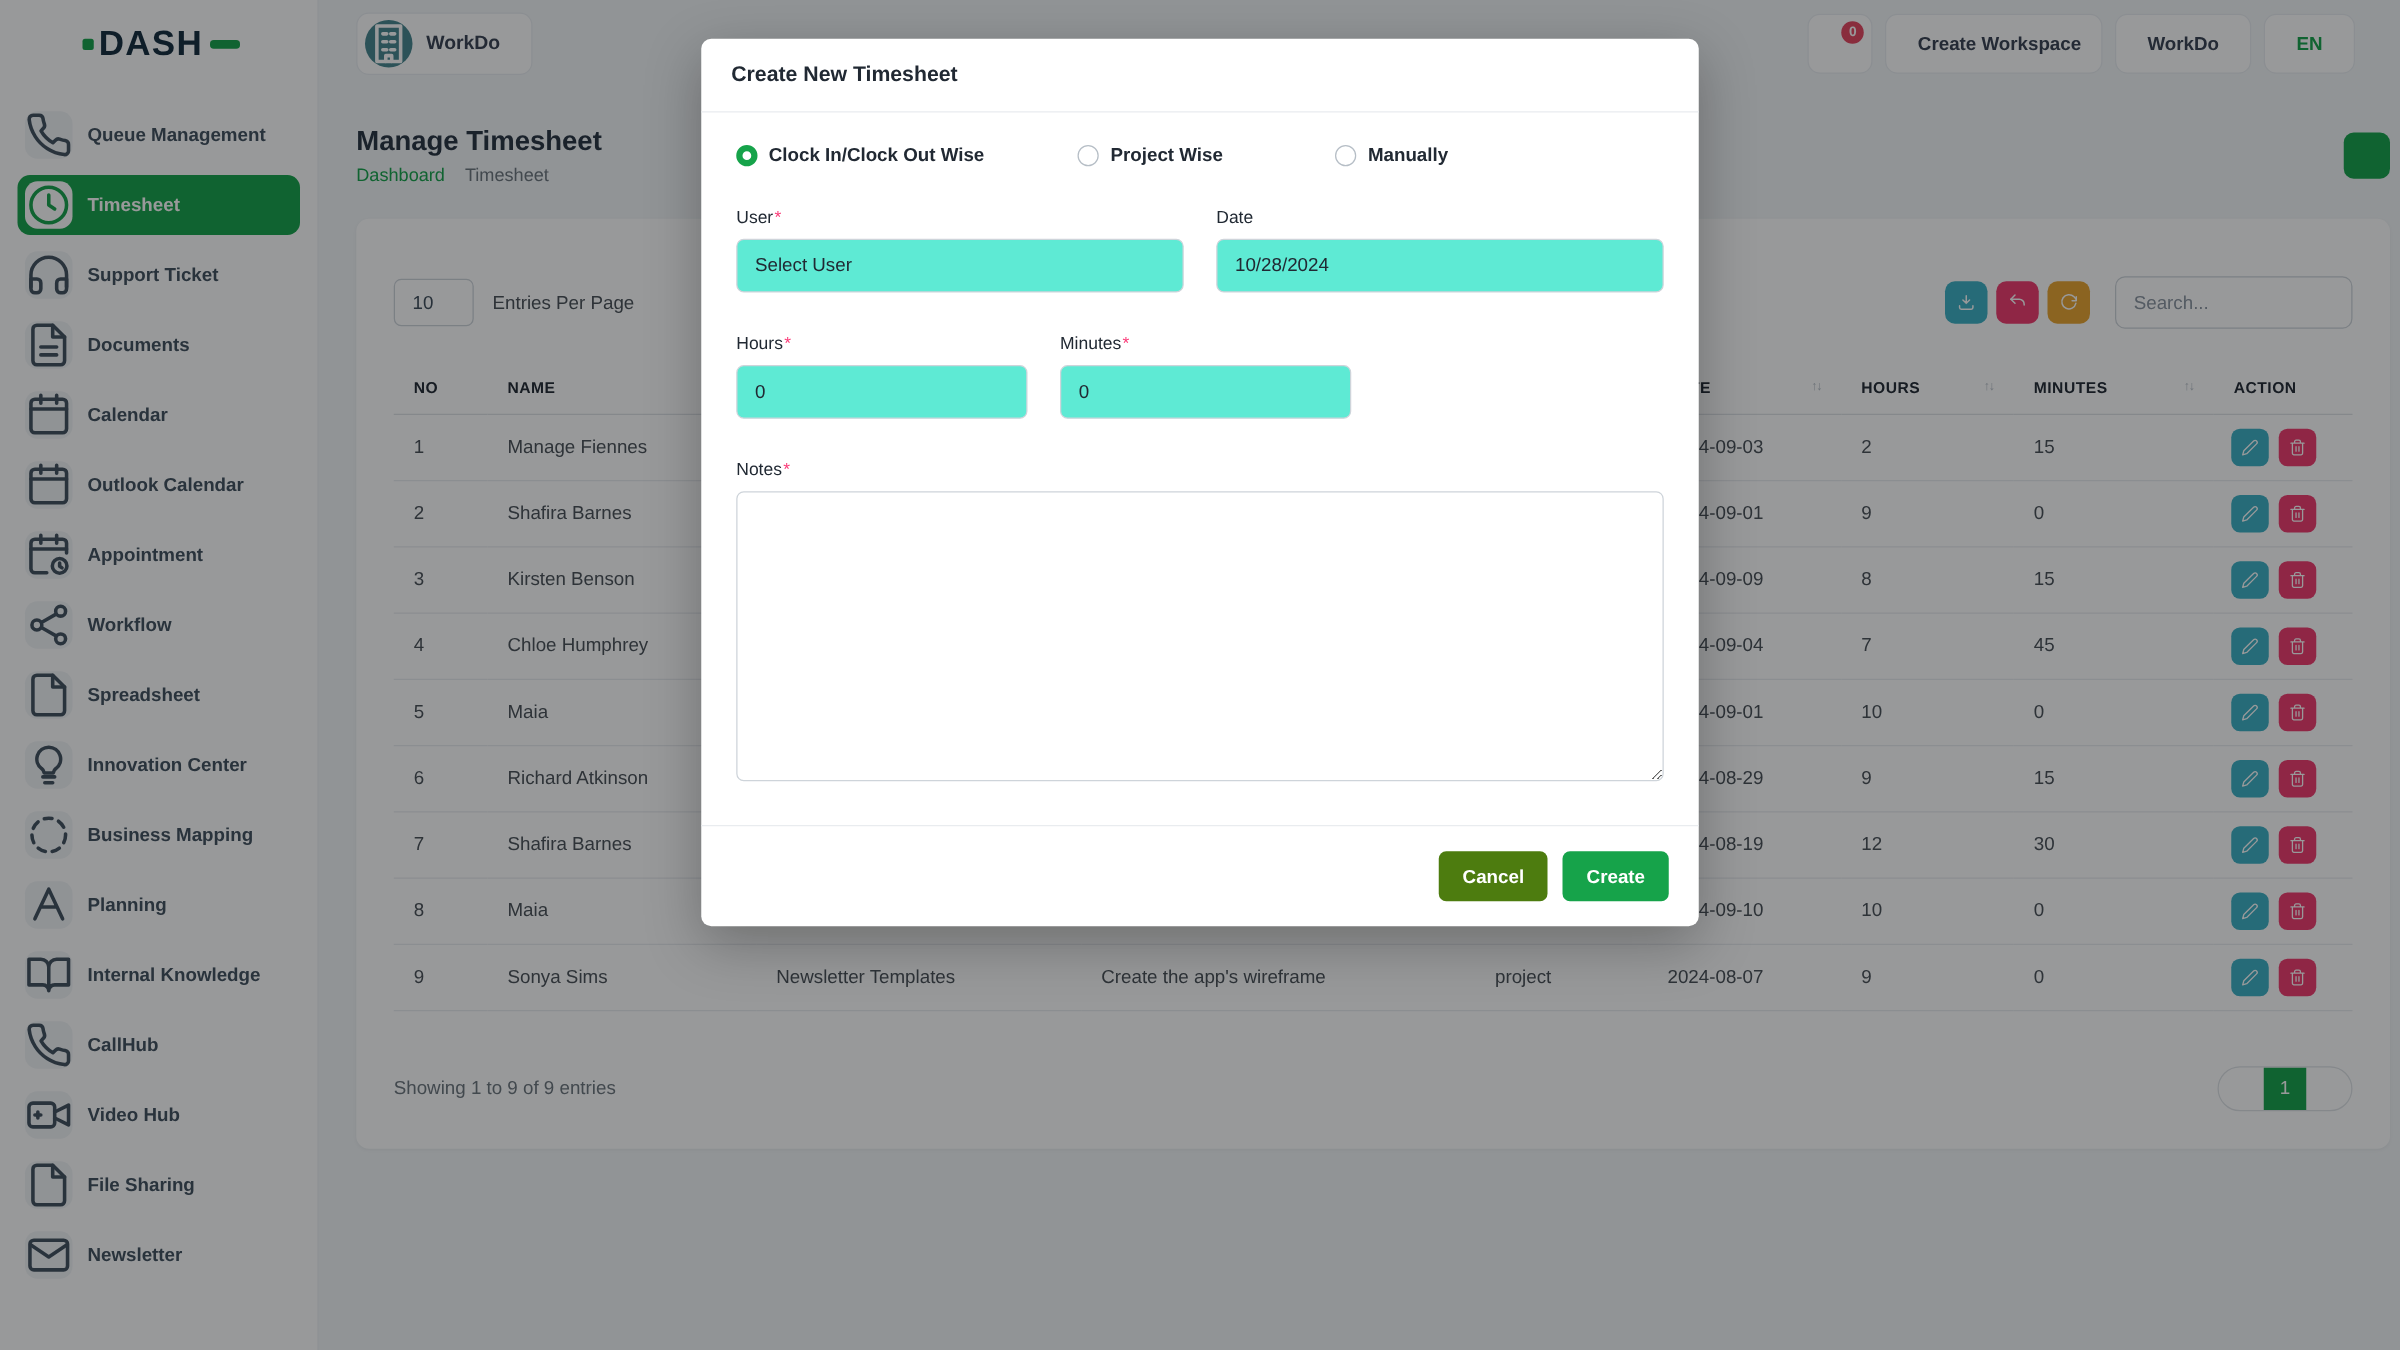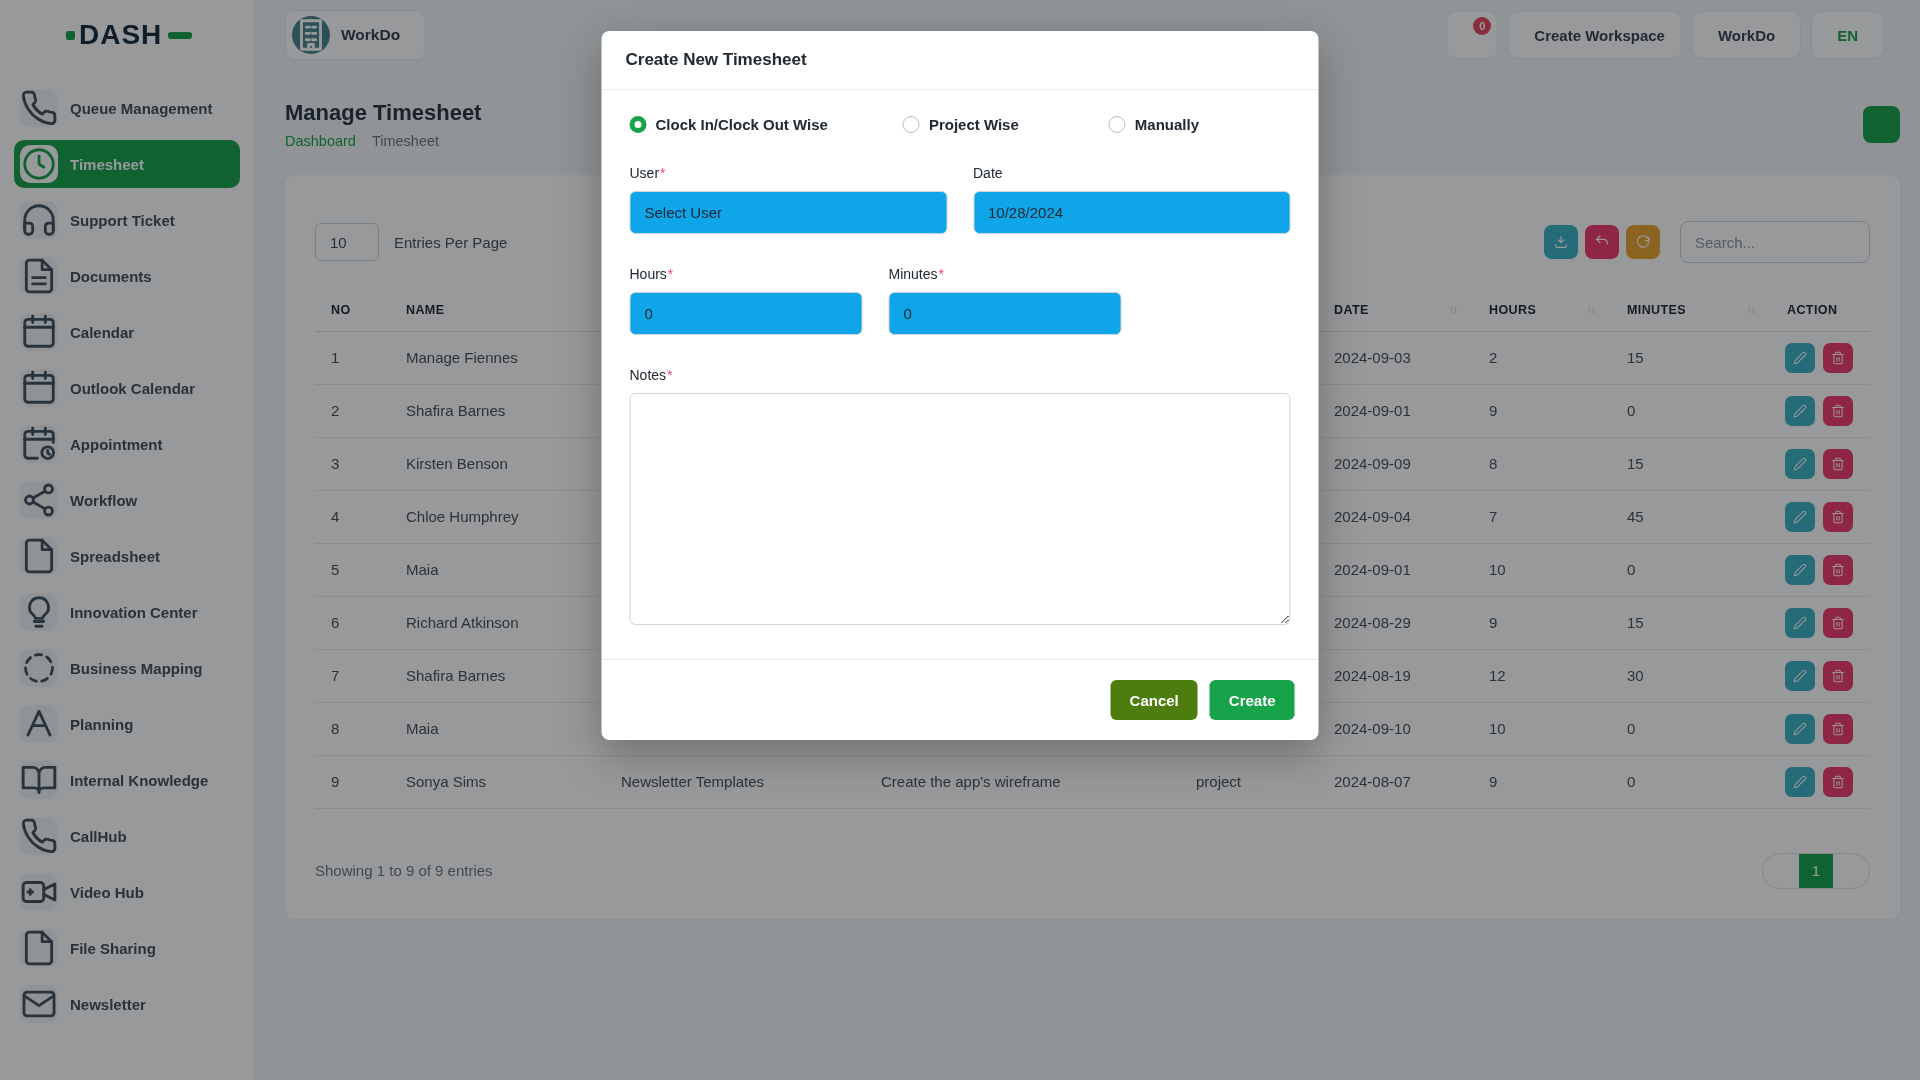--- a/index.html
+++ b/index.html
@@ -44,21 +44,21 @@
   .chat-pill { width: 52px; justify-content: center; position: relative; padding: 0; }
   .chat-pill .ic-green svg { width: 21px; height: 21px; }
   .ic-green { color: #16a34a; display: flex; }
   .ic-gray { color: #9aa5b1; display: flex; }
   .ic-gray svg { width: 20px; height: 20px; }
   .badge { position: absolute; top: 5px; right: 6px; width: 18px; height: 18px; border-radius: 50%;
            background: #e54560; color: #fff; font-size: 11px; font-weight: 700;
            display: flex; align-items: center; justify-content: center; }
   .lang-label { color: #16a34a; }
 
-  .content { flex: 1; padding: 30px 20px 0 30px; position: relative; }
+  .content { flex: 1; padding: 30px 8px 0 30px; position: relative; }
   .page-head { display: flex; justify-content: space-between; align-items: flex-start; }
   .page-title { font-size: 22px; font-weight: 700; color: #263240; }
   .breadcrumb { display: flex; align-items: center; gap: 8px; margin-top: 7px; font-size: 14.5px; }
   .bc-home { color: #16a34a; cursor: pointer; }
   .bc-sep { color: #8a94a0; display: flex; }
   .bc-sep svg { width: 13px; height: 13px; }
   .bc-cur { color: #6c757d; }
   .add-btn { width: 37px; height: 37px; border-radius: 8px; background: #16a34a; color: #fff; border: none;
              display: flex; align-items: center; justify-content: center; cursor: pointer; margin-top: 6px; }
   .add-btn svg { width: 17px; height: 17px; }
@@ -101,42 +101,42 @@
   .summary { font-size: 15px; color: #6c757d; }
   .pagination { display: flex; height: 36px; border: 1px solid #dee2e6; border-radius: 18px; overflow: hidden; }
   .page-btn { width: 36px; display: flex; align-items: center; justify-content: center; color: #6c757d;
               background: transparent; border: none; cursor: pointer; }
   .page-btn svg { width: 14px; height: 14px; }
   .page-num { width: 34px; display: flex; align-items: center; justify-content: center; background: #16a34a;
               color: #fff; font-size: 15px; }
 
   
   .backdrop { position: fixed; inset: 0; background: rgba(10,13,15,0.42); z-index: 50; }
-  .modal { position: fixed; top: 31px; left: 50%; transform: translateX(-50%); width: 717px;
+  .modal { position: fixed; top: 31px; left: 50%; transform: translateX(-50%); width: 798px;
            background: #fff; border-radius: 8px; z-index: 60; box-shadow: 0 14px 44px rgba(0,0,0,.28); }
   .modal-head { display: flex; align-items: center; justify-content: space-between; padding: 19px 24px;
                 border-bottom: 1px solid #e9ecef; }
   .modal-title { font-size: 17px; font-weight: 700; color: #212933; }
   .modal-close { background: none; border: none; color: #55606c; cursor: pointer; display: flex; }
   .modal-close svg { width: 18px; height: 18px; }
   .modal-body { padding: 26px 28px 0; }
   .radio-row { display: flex; align-items: center; margin-bottom: 32px; }
   .radio { display: flex; align-items: center; gap: 9px; cursor: pointer; }
   .radio + .radio { margin-left: 75px; }
   .radio:nth-child(3) { margin-left: 90px; }
   .radio-circle { width: 17px; height: 17px; border-radius: 50%; border: 1px solid #b6bec6; background: #fff; }
   .radio-circle.checked { border: 5px solid #16a34a; }
   .radio-label { font-size: 15px; font-weight: 600; color: #212933; }
   .fgrid-1 { display: grid; grid-template-columns: 1fr 1fr; gap: 26px; margin-bottom: 32px; }
   .fgrid-2 { display: grid; grid-template-columns: 233px 233px; gap: 26px; margin-bottom: 32px; }
   .f-label { font-size: 14px; font-weight: 400; color: #212933; margin-bottom: 10px; }
   .req { color: #fb3e7a; margin-left: 1px; }
   .input { height: 43px; border: 1px solid #ced4da; border-radius: 6px; display: flex; align-items: center;
            justify-content: space-between; padding: 0 14px; font-size: 15px; color: #212933; cursor: pointer;
-           background: #0ea5e9; }
+           background: #5eead4; }
   .input .chev { color: #323a44; }
   .input .chev svg { width: 15px; height: 15px; }
   .cal-ic { color: #212933; display: flex; }
   .cal-ic svg { width: 16px; height: 16px; }
   .notes-block { margin-bottom: 30px; }
   .notes-area { width: 100%; height: 232px; border: 1px solid #ced4da; border-radius: 6px; resize: both;
                 padding: 10px 14px; font-size: 15px; font-family: "Liberation Sans", sans-serif;
                 color: #212933; outline: none; }
   .modal-foot { border-top: 1px solid #e9ecef; padding: 20px 24px; display: flex; justify-content: flex-end; gap: 12px; }
   .btn { height: 40px; padding: 0 19px; border-radius: 6px; border: none; font-size: 15px; font-weight: 600;

